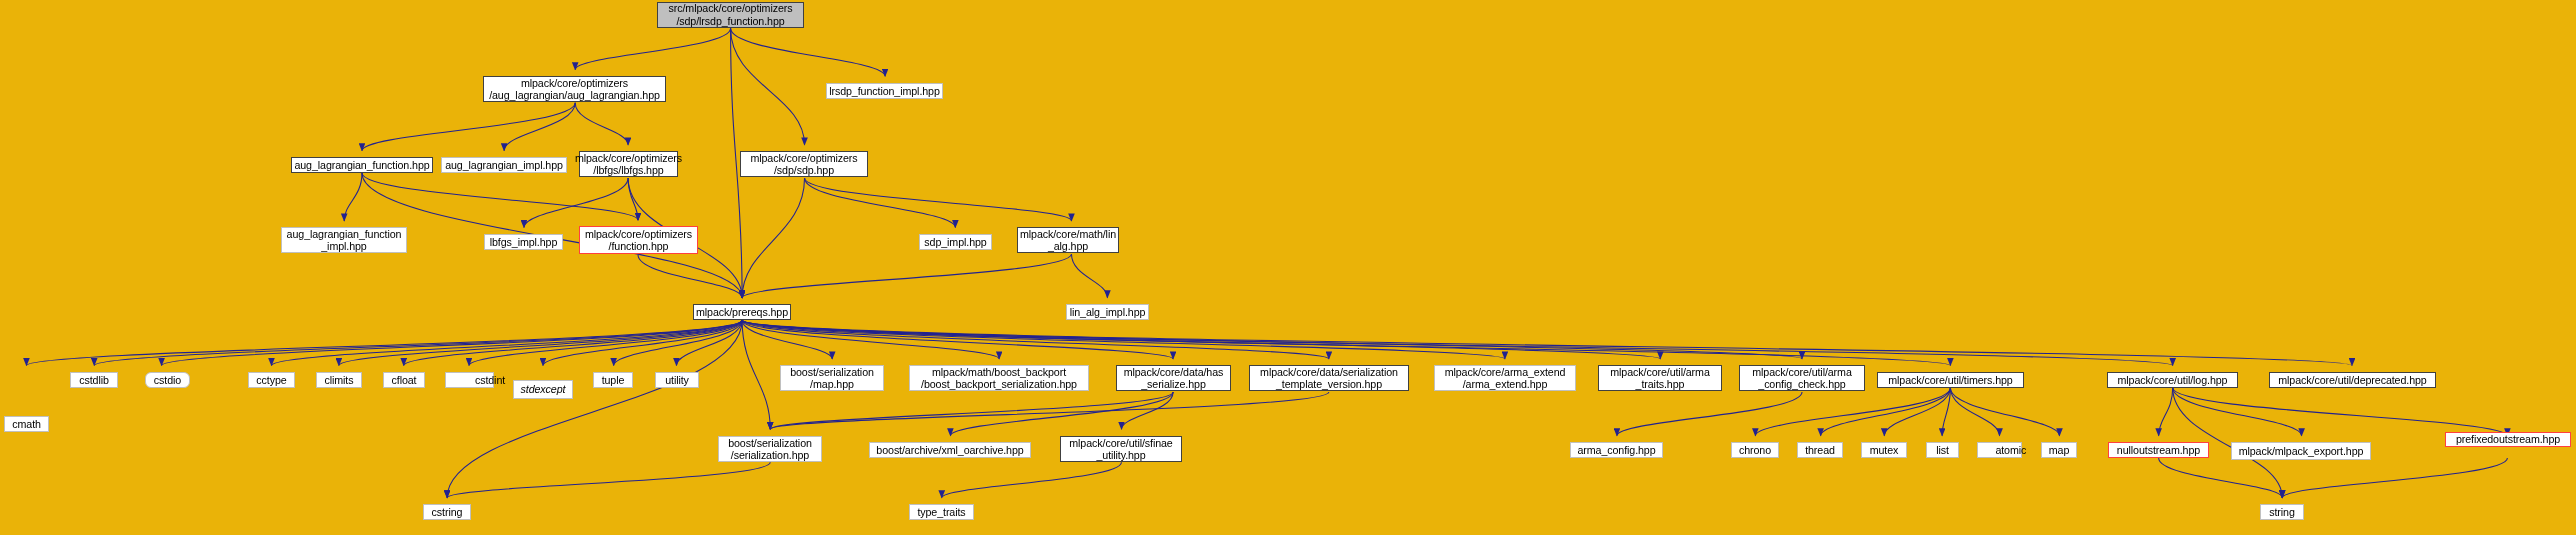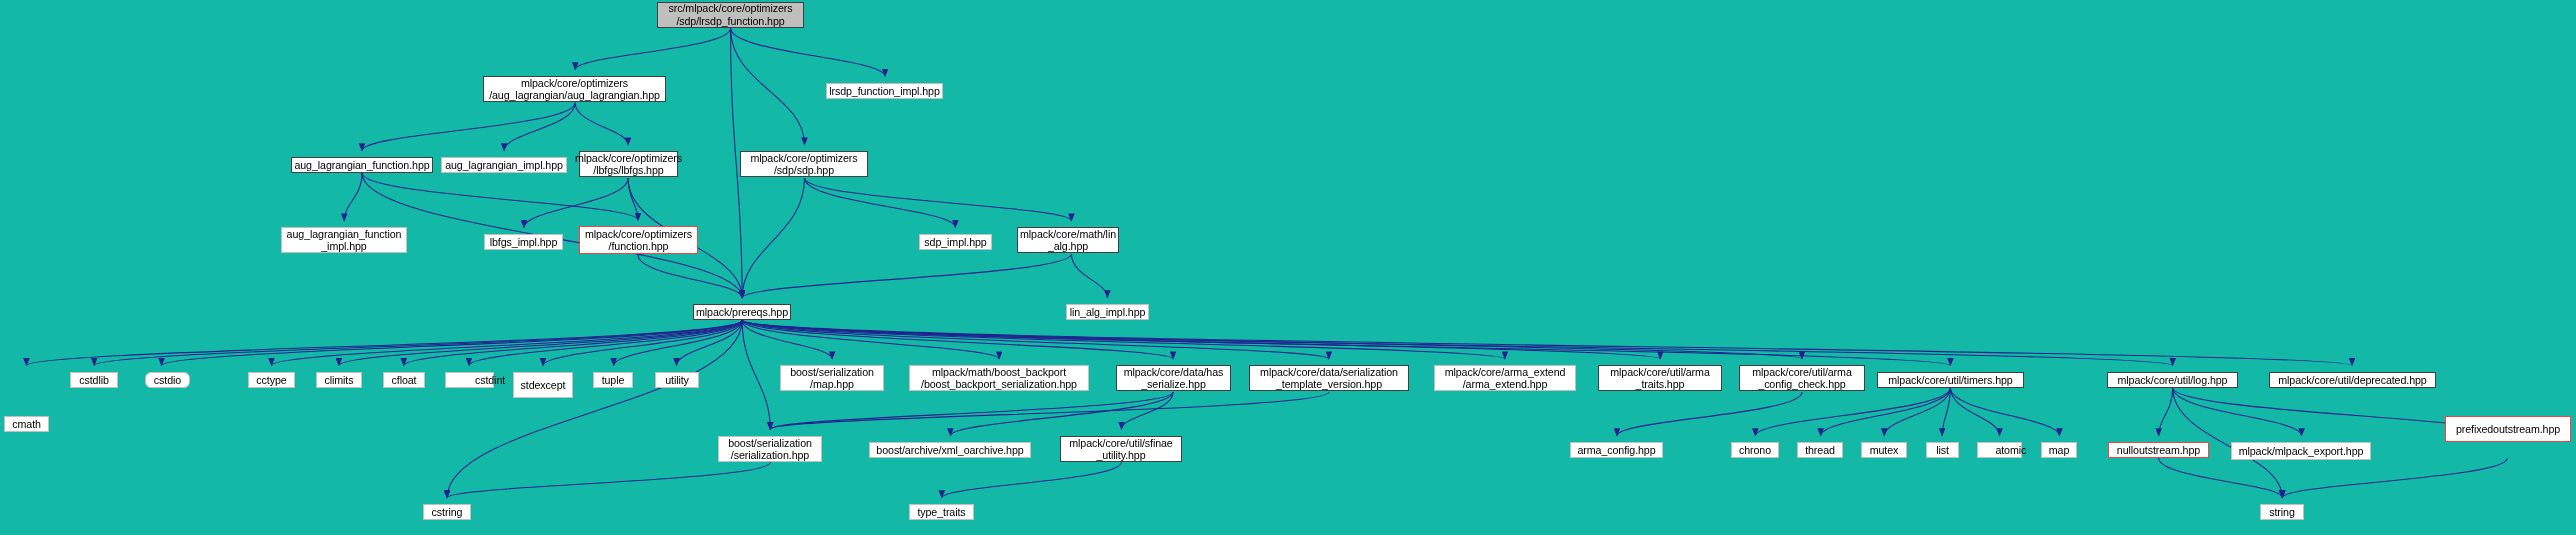--- a/index.html
+++ b/index.html
@@ -4,21 +4,21 @@
 <style>
   html, body {
     margin: 0;
     padding: 0;
     background: #ffffff;
   }
   #graph {
     position: relative;
     width: 2576px;
     height: 536px;
-    background: #14b8a6;
+    background: #eab308;
     font-family: "Liberation Sans", sans-serif;
     overflow: hidden;
   }
   #edges {
     position: absolute;
     left: 0;
     top: 0;
     width: 2576px;
     height: 536px;
     pointer-events: none;
@@ -145,21 +145,21 @@
 _alg.hpp</div>
       <div class="node solid" style="left: 693px; top: 304px; width: 98px; height: 15.7px;">mlpack/prereqs.hpp</div>
       <div class="node" style="left: 1066px; top: 304px; width: 83px; height: 15.7px;">lin_alg_impl.hpp</div>
       <div class="node" style="left: 4.1px; top: 372px; width: 45px; height: 15.7px; margin-top: 44px;">cmath</div>
       <div class="node" style="left: 70px; top: 372px; width: 48px; height: 15.7px;">cstdlib</div>
       <div class="node" style="left: 145px; top: 372px; width: 45px; height: 15.7px; border-radius: 6px;">cstdio</div>
       <div class="node" style="left: 248px; top: 372px; width: 47px; height: 15.7px;">cctype</div>
       <div class="node" style="left: 316px; top: 372px; width: 46px; height: 15.7px;">climits</div>
       <div class="node" style="left: 383px; top: 372px; width: 42px; height: 15.7px;">cfloat</div>
       <div class="node" style="left: 445px; top: 372px; width: 47px; height: 15.7px; padding-left: 44px;">cstdint</div>
-      <div class="node" style="left: 513px; top: 372px; width: 60px; height: 26px;">stdexcept</div>
+      <div class="node" style="left: 513px; top: 380px; width: 60px; height: 19px; font-style: italic;">stdexcept</div>
       <div class="node" style="left: 593px; top: 372px; width: 40px; height: 15.7px;">tuple</div>
       <div class="node" style="left: 655px; top: 372px; width: 44px; height: 15.7px;">utility</div>
       <div class="node" style="left: 780px; top: 365px; width: 104px; height: 26.4px;">boost/serialization
 /map.hpp</div>
       <div class="node" style="left: 909px; top: 365px; width: 180px; height: 26.4px;">mlpack/math/boost_backport
 /boost_backport_serialization.hpp</div>
       <div class="node solid" style="left: 1116px; top: 365px; width: 115px; height: 26.4px;">mlpack/core/data/has
 _serialize.hpp</div>
       <div class="node solid" style="left: 1249px; top: 365px; width: 160px; height: 26.4px;">mlpack/core/data/serialization
 _template_version.hpp</div>
@@ -179,19 +179,19 @@
 _utility.hpp</div>
       <div class="node" style="left: 1570px; top: 442px; width: 93px; height: 15.7px;">arma_config.hpp</div>
       <div class="node" style="left: 1731px; top: 442px; width: 48px; height: 15.7px;">chrono</div>
       <div class="node" style="left: 1797px; top: 442px; width: 46px; height: 15.7px;">thread</div>
       <div class="node" style="left: 1861px; top: 442px; width: 46px; height: 15.7px;">mutex</div>
       <div class="node" style="left: 1926px; top: 442px; width: 33px; height: 15.7px;">list</div>
       <div class="node" style="left: 1977px; top: 442px; width: 45px; height: 15.7px; padding-left: 26px;">atomic</div>
       <div class="node" style="left: 2041px; top: 442px; width: 36px; height: 15.7px;">map</div>
       <div class="node red" style="left: 2108px; top: 442px; width: 101px; height: 15.7px;">nulloutstream.hpp</div>
       <div class="node" style="left: 2231px; top: 442px; width: 140px; height: 18px;">mlpack/mlpack_export.hpp</div>
-      <div class="node red" style="left: 2445px; top: 416px; width: 126px; height: 26px; text-align: right;">prefixedoutstream.hpp</div>
+      <div class="node red" style="left: 2445px; top: 432px; width: 126px; height: 15px; text-align: right;">prefixedoutstream.hpp</div>
       <div class="node" style="left: 423px; top: 504px; width: 48px; height: 15.7px;">cstring</div>
       <div class="node" style="left: 909px; top: 504px; width: 65px; height: 15.7px;">type_traits</div>
       <div class="node" style="left: 2260px; top: 504px; width: 44px; height: 15.7px;">string</div>
     </div>
 </div>
 
 
 </body></html>

